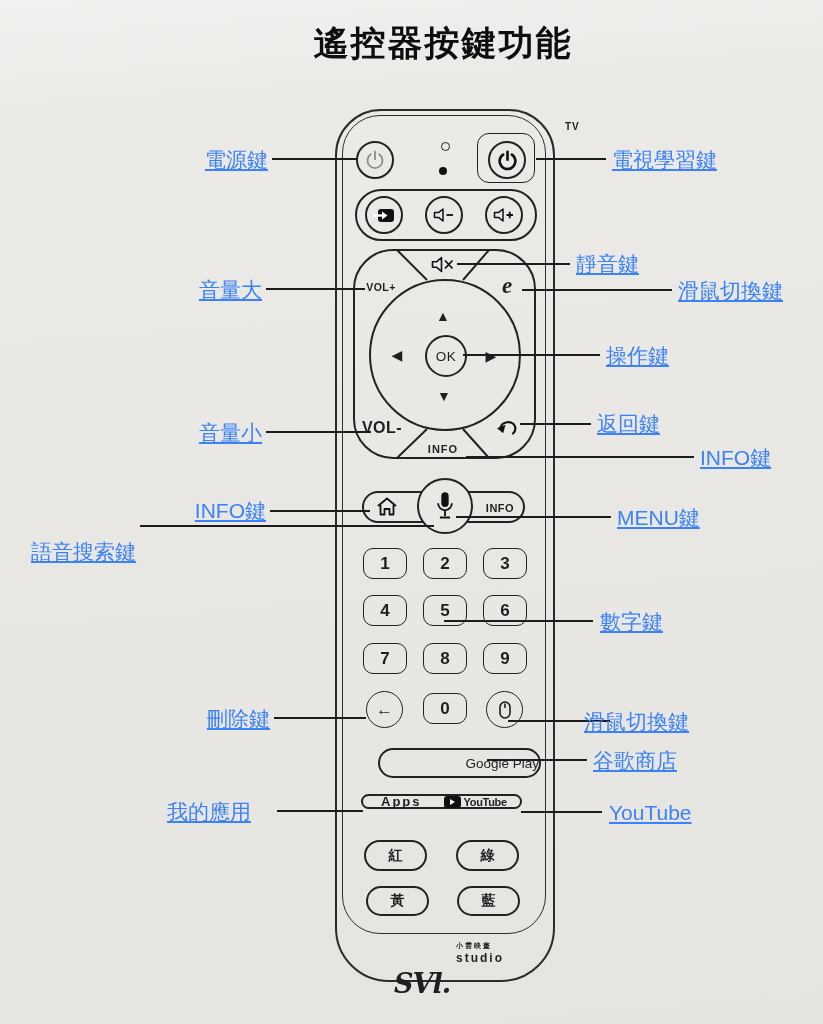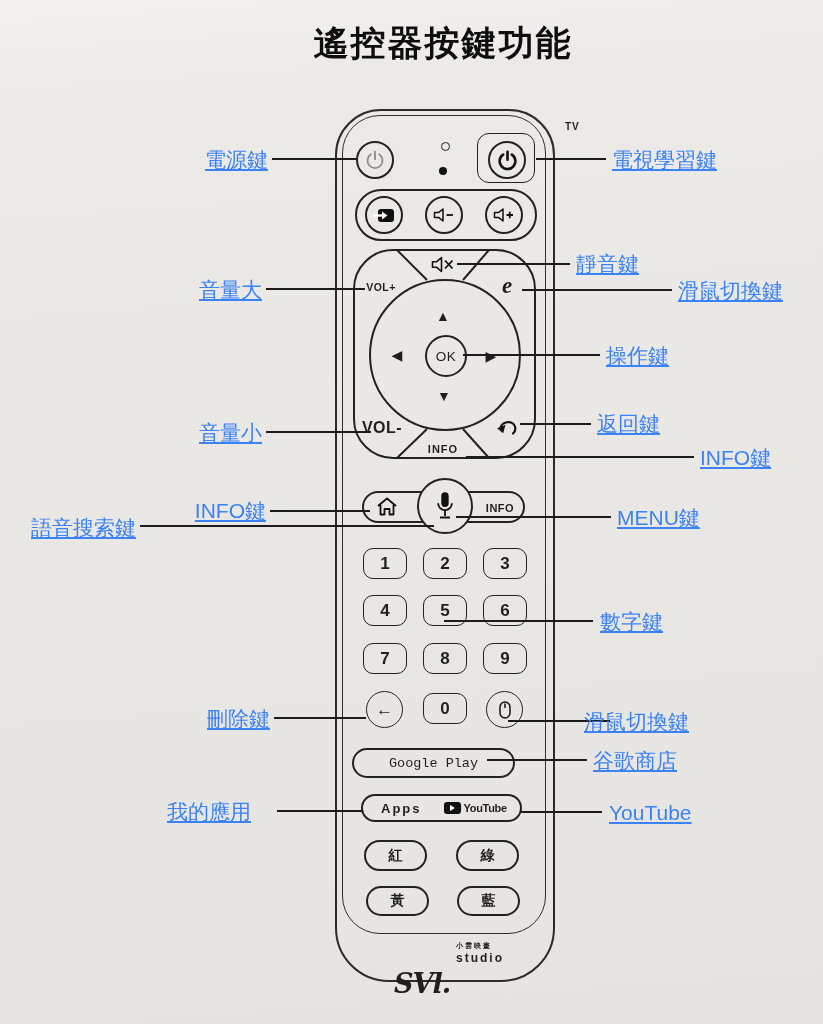--- a/index.html
+++ b/index.html
@@ -180,24 +180,24 @@
 <div class="abs key" style="left:423px;top:693px;">
     <span>0</span>
   </div>
 <div class="abs circ" style="left:486px;top:691px;width:37px;height:37px;border-width:1.8px;">
   <svg width="12" height="18" viewBox="0 0 12 18">
     <rect x="1" y="1" width="10" height="16" rx="5" fill="none" stroke="#111" stroke-width="1.5"></rect>
     <path d="M6 2.5 v4.5" stroke="#111" stroke-width="1.5"></path>
   </svg>
 </div>
 
-<div class="abs pill" style="left:352px;top:748px;width:163px;height:30px;justify-content:center;font-family:Liberation Mono, monospace;">
+<div class="abs pill" style="left:378px;top:748px;width:163px;height:30px;justify-content:flex-end;">
   <span style="font-size:13.5px;">Google Play</span>
 </div>
-<div class="abs pill" style="left:361px;top:794px;width:161px;height:28px;">
+<div class="abs pill" style="left:361px;top:794px;width:161px;height:15px;">
   <span style="font-size:13px;font-weight:bold;letter-spacing:2px;margin-left:18px;">Apps</span>
   <span class="yt-badge" style="margin-left:22px;">
     <span class="yt-box">
         <span class="yt-tri"></span>
       </span>
     <span class="yt-word">YouTube</span>
   </span>
 </div>
 
 <div class="abs pill" style="left:364px;top:840px;width:63px;height:31px;justify-content:center;">
@@ -233,21 +233,21 @@
 <div class="line" style="left:456px;top:516px;width:155px;"></div>
 <div class="line" style="left:444px;top:620px;width:149px;"></div>
 <div class="line" style="left:508px;top:720px;width:102px;"></div>
 <div class="line" style="left:487px;top:759px;width:100px;"></div>
 <div class="line" style="left:521px;top:811px;width:81px;"></div>
 
 <div class="lbl" style="right:555px;top:160px;">電源鍵</div>
 <div class="lbl" style="right:561px;top:290px;">音量大</div>
 <div class="lbl" style="right:561px;top:433px;">音量小</div>
 <div class="lbl" style="right:557px;top:511px;">INFO鍵</div>
-<div class="lbl" style="right:687px;top:528px;text-align:center;">語音搜索鍵</div>
+<div class="lbl" style="right:687px;top:552px;text-align:center;">語音搜索鍵</div>
 <div class="lbl" style="right:553px;top:719px;">刪除鍵</div>
 <div class="lbl" style="right:572px;top:812px;">我的應用</div>
 
 <div class="lbl" style="left:612px;top:160px;">電視學習鍵</div>
 <div class="lbl" style="left:576px;top:264px;">靜音鍵</div>
 <div class="lbl" style="left:678px;top:291px;">滑鼠切換鍵</div>
 <div class="lbl" style="left:606px;top:356px;">操作鍵</div>
 <div class="lbl" style="left:597px;top:424px;">返回鍵</div>
 <div class="lbl" style="left:700px;top:458px;">INFO鍵</div>
 <div class="lbl" style="left:617px;top:518px;">MENU鍵</div>

